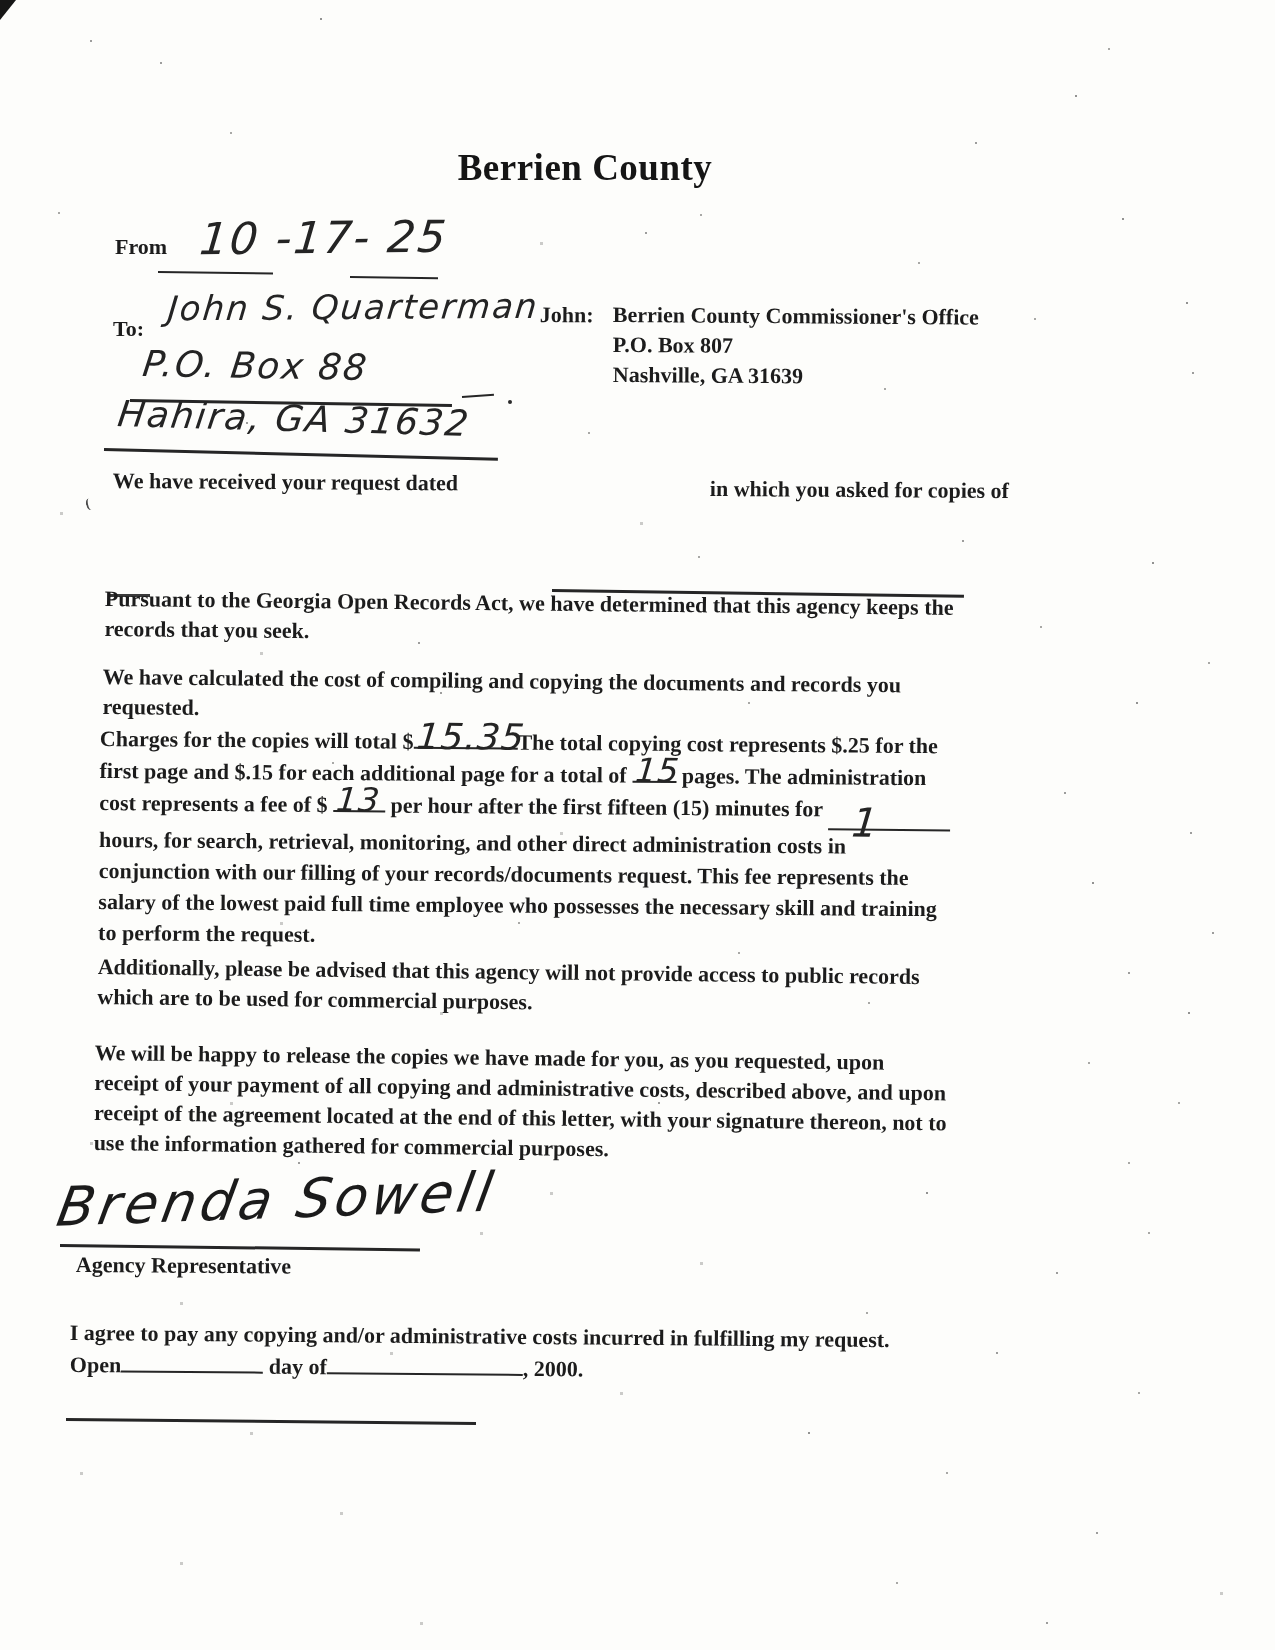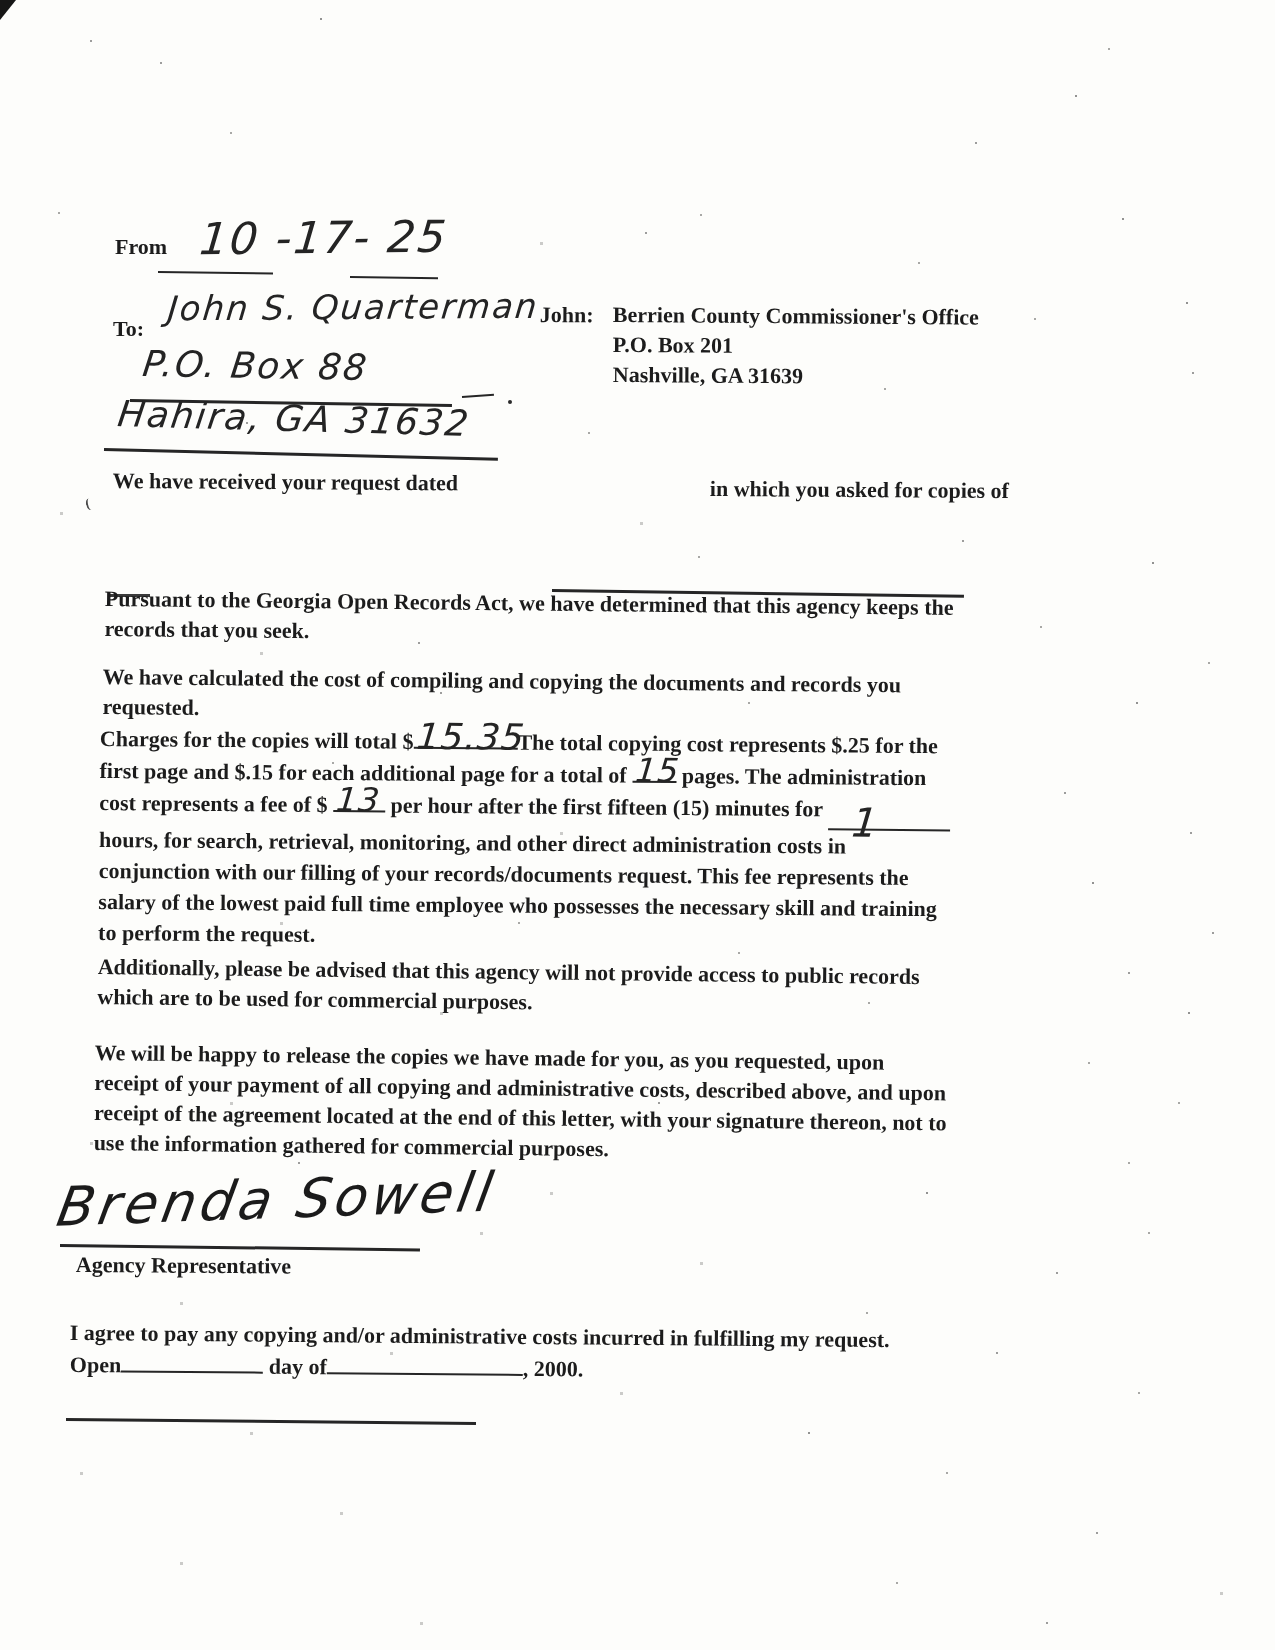--- a/index.html
+++ b/index.html
@@ -67,32 +67,33 @@
 </head>
 <body>
 
 <div class="page">
 
   <div class="abs corner-mark"></div>
   <div class="abs paren-mark"></div>
   <div class="abs specks-a"></div>
   <div class="abs specks-b"></div>
 
+  <div class="abs title" style="left:380px;top:146px;width:410px;text-align:center;">Berrien County</div>
 
   <div class="abs bt" style="left:115px;top:232px;">From</div>
   <div class="abs hw hw-date" style="left:200px;top:212px;">10 -17- 25</div>
   <div class="abs line" style="left:158px;top:271px;width:115px;transform:rotate(.8deg);"></div>
   <div class="abs line" style="left:350px;top:276px;width:88px;transform:rotate(.8deg);"></div>
 
   <div class="abs bt" style="left:113px;top:314px;">To:</div>
   <div class="abs hw hw-name" style="left:168px;top:287px;">John S. Quarterman</div>
 
   <div class="abs bt tilt4" style="left:540px;top:300px;">John:</div>
   <div class="abs bt tilt4" style="left:613px;top:300px;">Berrien County Commissioner's Office</div>
-  <div class="abs bt tilt4" style="left:613px;top:330px;">P.O. Box 201</div>
+  <div class="abs bt tilt4" style="left:613px;top:330px;">P.O. Box 807</div>
   <div class="abs bt tilt4" style="left:613px;top:360px;">Nashville, GA 31639</div>
 
   <div class="abs hw hw-addr" style="left:143px;top:345px;">P.O. Box 88</div>
   <div class="abs line" style="left:130px;top:399px;width:322px;height:3px;transform:rotate(.9deg);"></div>
   <div class="abs line" style="left:462px;top:396px;width:32px;transform:rotate(-4deg);"></div>
   <div class="abs" style="left:508px;top:400px;width:4px;height:4px;background:#2a2a2a;border-radius:50%;"></div>
 
   <div class="abs hw hw-addr" style="left:118px;top:398px;transform:rotate(1.6deg) skewX(-6deg);">Hahira, GA 31632</div>
   <div class="abs line" style="left:104px;top:448px;width:394px;height:3px;transform:rotate(1.4deg);"></div>
 

